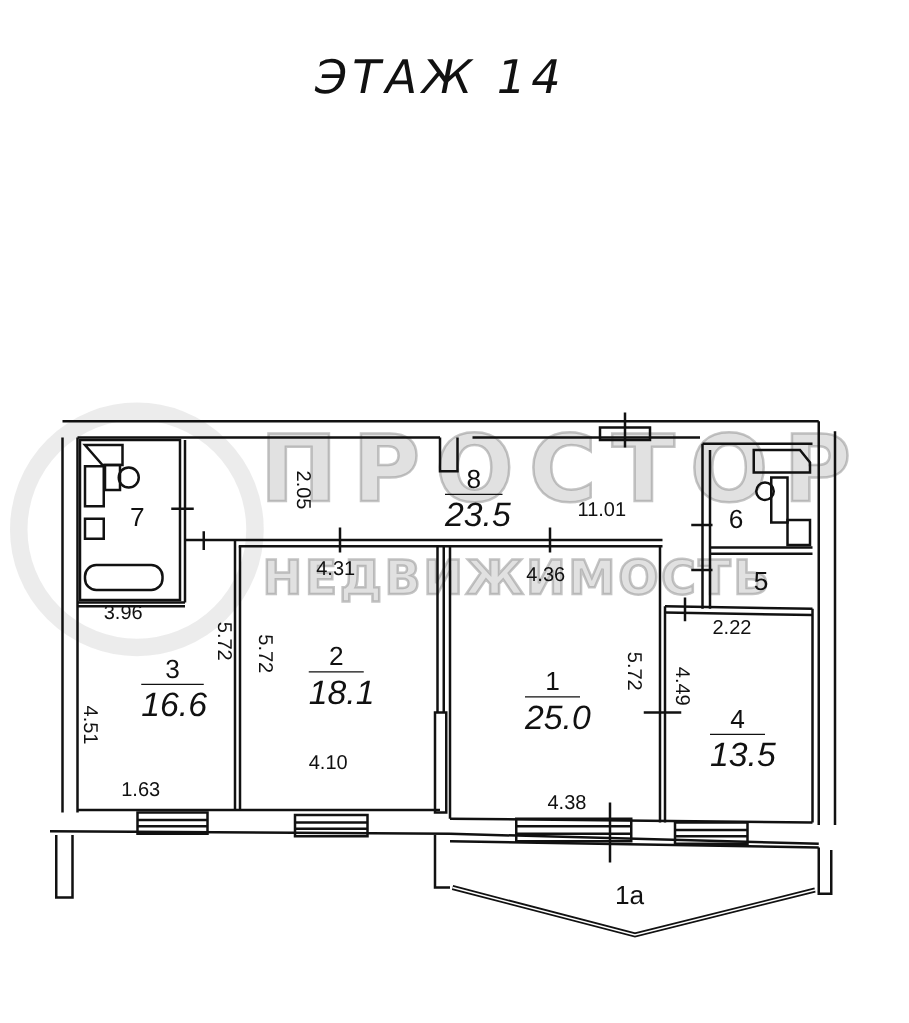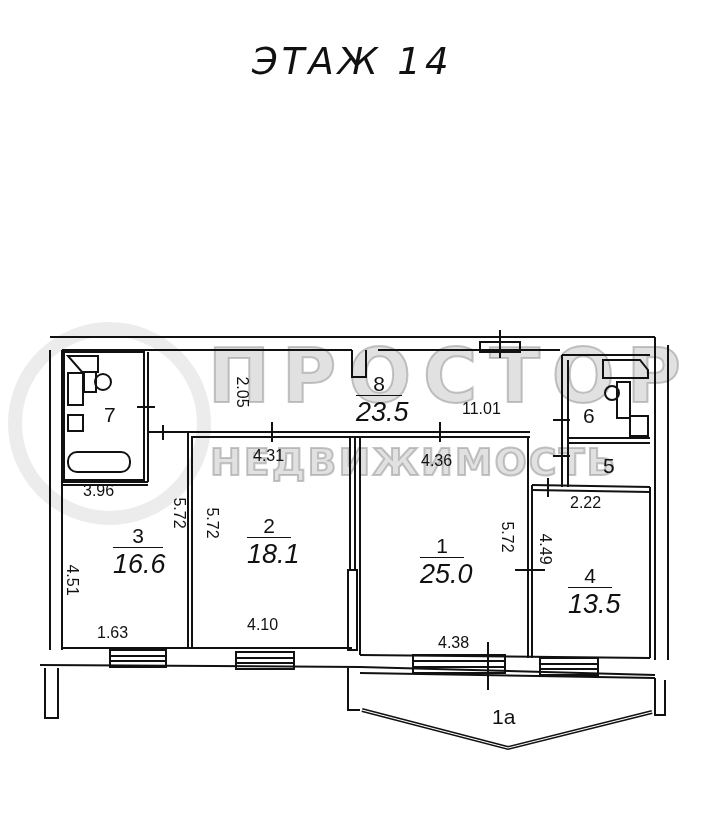--- a/index.html
+++ b/index.html
@@ -152,17 +152,17 @@
 
 <div class="lbl vert" style="left:226px; top:383px;">2.05</div>
 <div class="lbl" style="left:462px; top:400px;">11.01</div>
 <div class="lbl" style="left:253px; top:447px;">4.31</div>
 <div class="lbl" style="left:421px; top:452px;">4.36</div>
 <div class="lbl" style="left:83px; top:482px;">3.96</div>
 <div class="lbl vert" style="left:163px; top:504px;">5.72</div>
 <div class="lbl vert" style="left:196px; top:514px;">5.72</div>
 <div class="lbl vert" style="left:56px; top:571px;">4.51</div>
 <div class="lbl" style="left:97px; top:624px;">1.63</div>
-<div class="lbl" style="left:247px; top:616px;">4.10</div>
+<div class="lbl" style="left:247px; top:602px;">4.10</div>
 <div class="lbl vert" style="left:491px; top:528px;">5.72</div>
 <div class="lbl vert" style="left:529px; top:540px;">4.49</div>
 <div class="lbl" style="left:570px; top:494px;">2.22</div>
 <div class="lbl" style="left:438px; top:634px;">4.38</div>
 
 </body></html>

